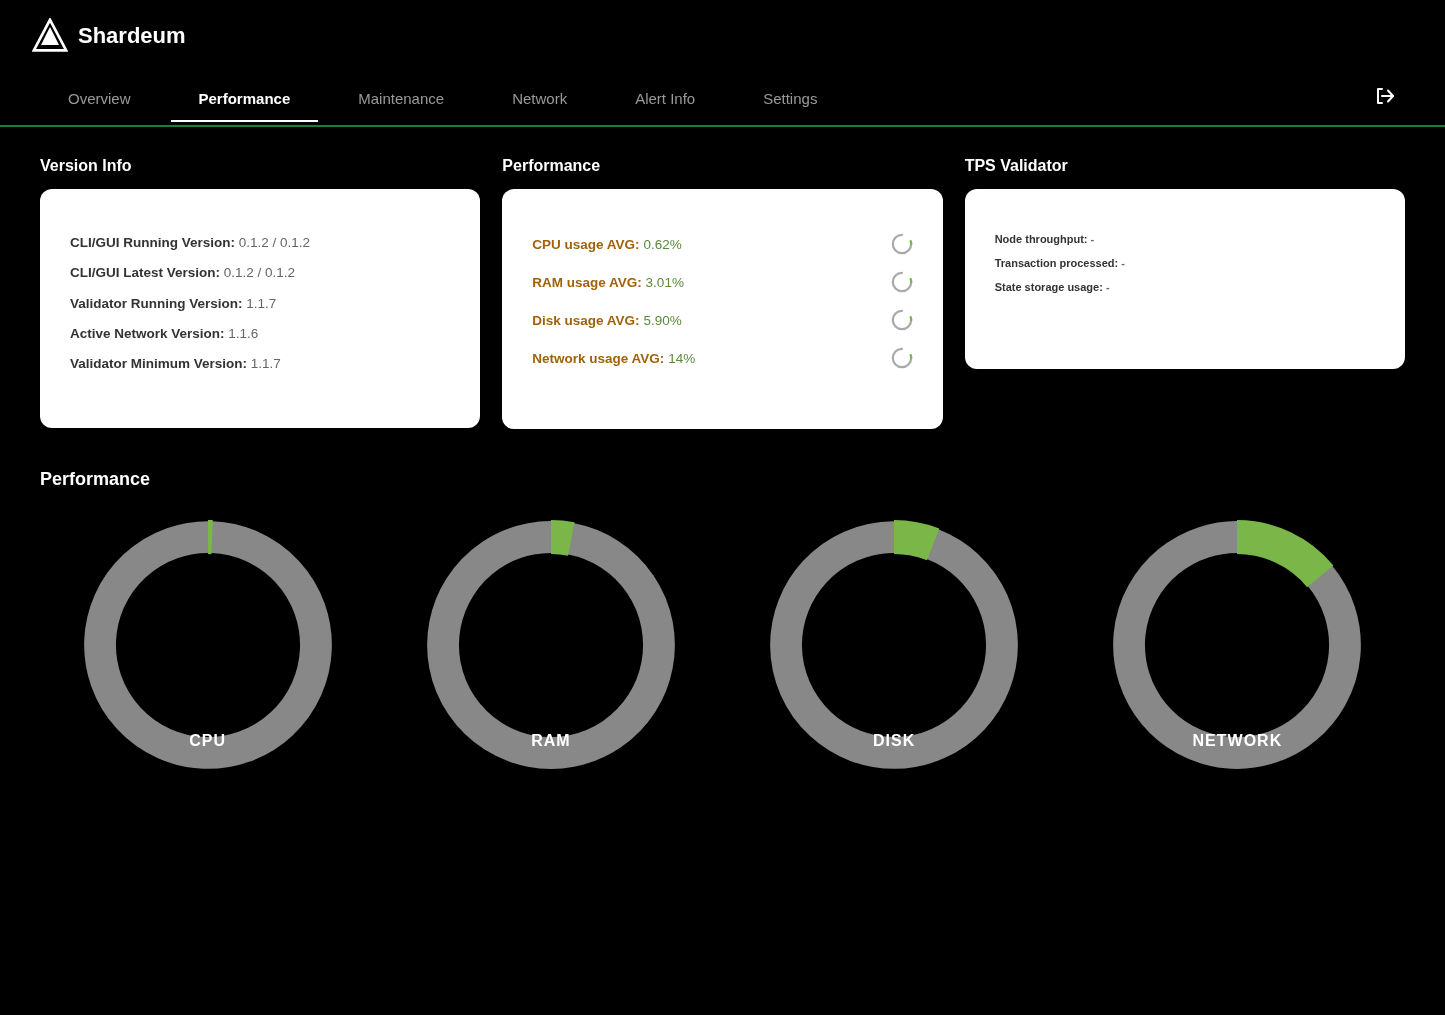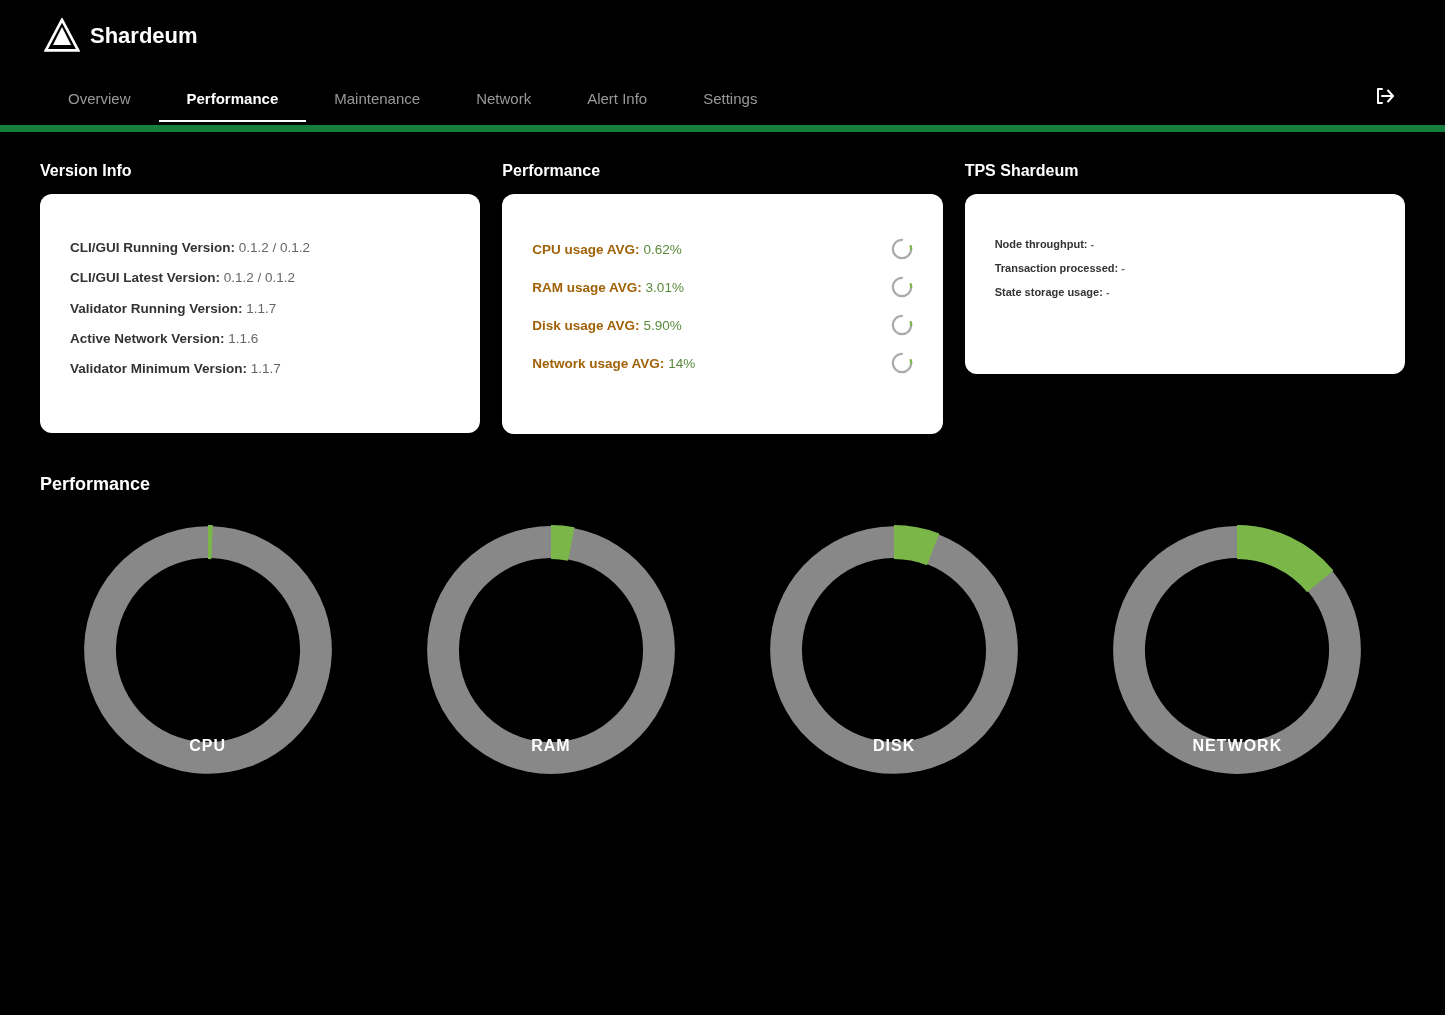--- a/index.html
+++ b/index.html
@@ -9,21 +9,21 @@
       font-family: 'Segoe UI', Arial, sans-serif;
       width: 1445px;
       min-height: 1015px;
       overflow-x: hidden;
     }
 
     
     .header {
       display: flex;
       align-items: center;
-      padding: 18px 44px;
+      padding: 18px 32px;
       background: #000;
     }
     .logo-area {
       display: flex;
       align-items: center;
       gap: 10px;
       margin-right: 60px;
     }
     .logo-icon {
       width: 36px;
@@ -32,22 +32,22 @@
     .logo-text {
       font-size: 22px;
       font-weight: 600;
       color: #fff;
     }
 
     
     .nav {
       display: flex;
       align-items: center;
-      gap: 0;
-      border-bottom: 7px solid #15803d;
+      gap: 12px;
+      border-bottom: 2px solid #15803d;
       padding: 0 40px;
       position: relative;
     }
     .nav-item {
       padding: 14px 28px;
       color: #999;
       font-size: 15px;
       cursor: pointer;
       position: relative;
       text-decoration: none;
@@ -298,21 +298,21 @@
                 <path d="M12 2C6.48 2 2 6.48 2 12s4.48 10 10 10 10-4.48 10-10" stroke="#aaa" stroke-width="2.5" stroke-linecap="round"></path>
                 <path d="M22 12c0-1.1-.18-2.16-.51-3.15" stroke="#7ab648" stroke-width="2.5" stroke-linecap="round"></path>
               </svg>
             </div>
           </div>
         </div>
       </div>
     </div>
 
     <div class="card-section">
-      <div class="card-section-title">TPS Shardeum</div>
+      <div class="card-section-title">TPS Validator</div>
       <div class="card">
         <div class="tps-item">
           <strong>Node throughput:</strong>
           <span>-</span>
         </div>
         <div class="tps-item">
           <strong>Transaction processed:</strong>
           <span>-</span>
         </div>
         <div class="tps-item">

